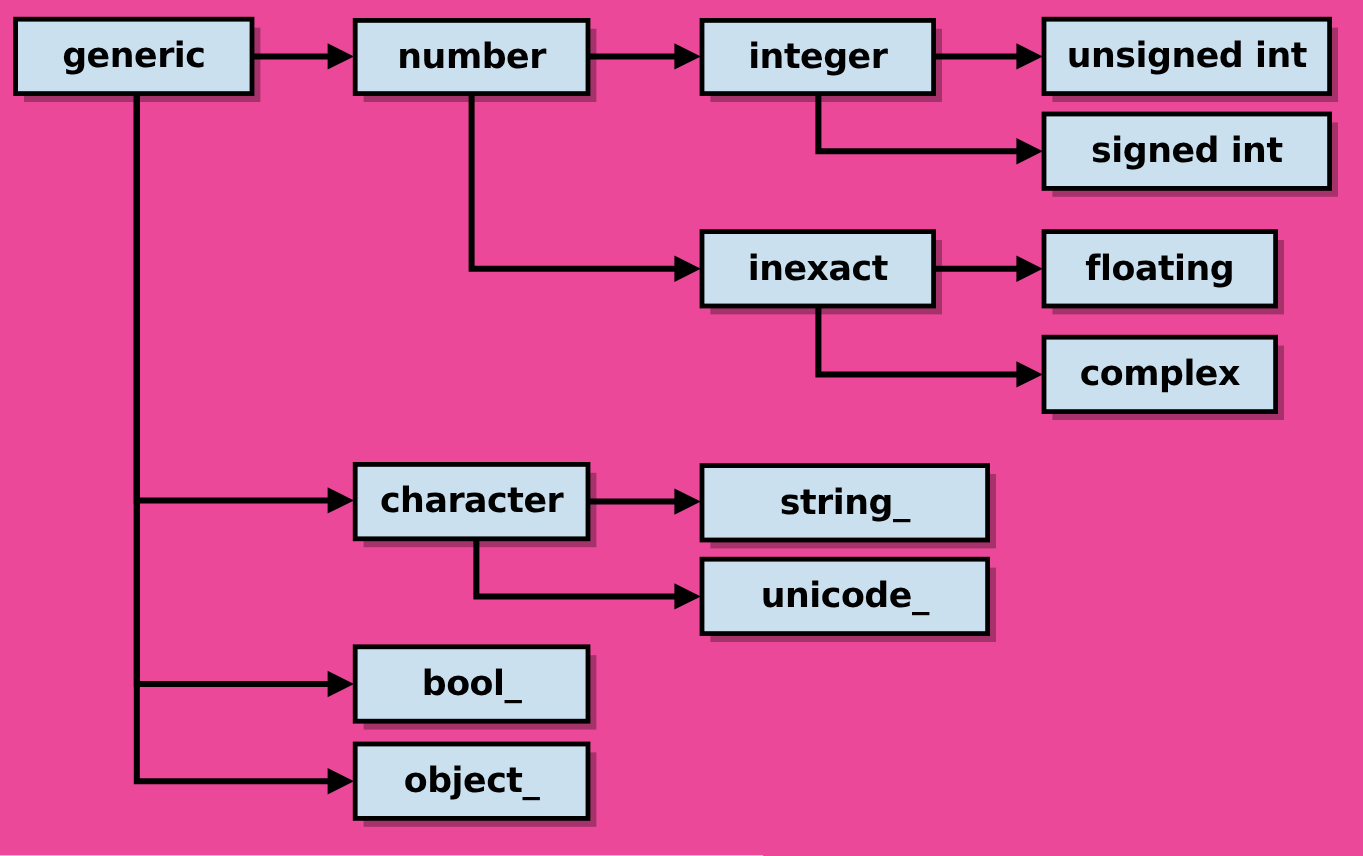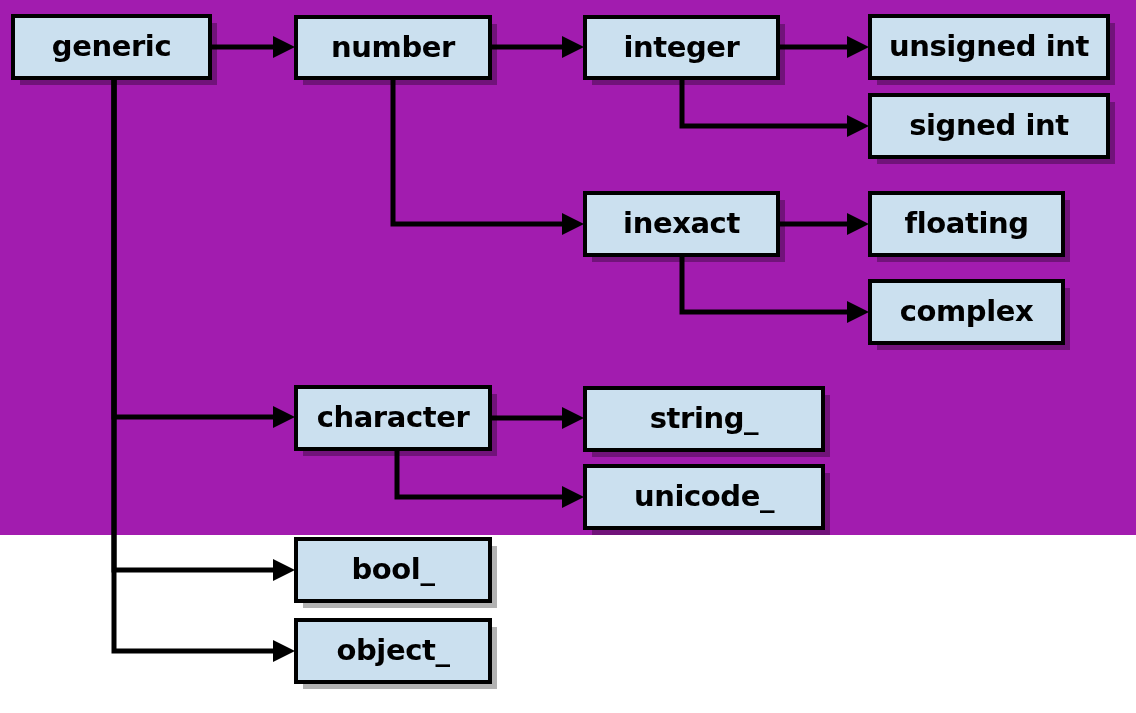--- a/index.html
+++ b/index.html
@@ -9,22 +9,22 @@
   }
   body {
     width: 1136px;
     height: 713px;
     font-family: "DejaVu Sans", sans-serif;
     overflow: hidden;
   }
   #diagram-root {
     position: relative;
     width: 1136px;
-    height: 535px;
-    background: #a21caf;
+    height: 713px;
+    background: #ec4899;
   }
   svg.diagram {
     display: block;
     width: 1136px;
     height: 713px;
   }
   .node-label {
     font-family: "DejaVu Sans", sans-serif;
     font-weight: bold;
     font-size: 29px;

